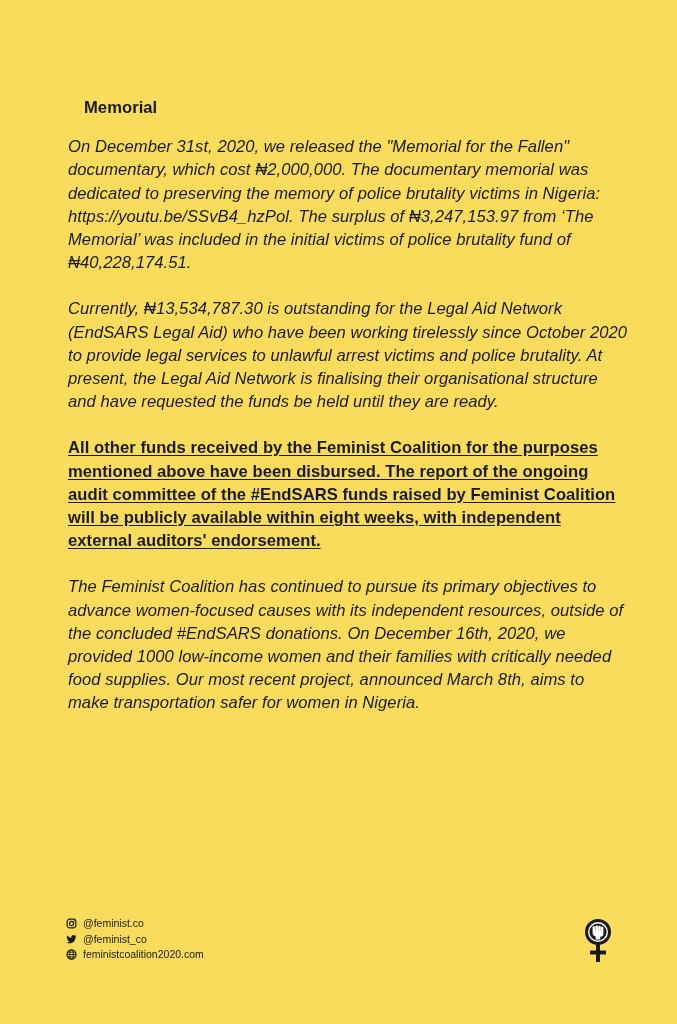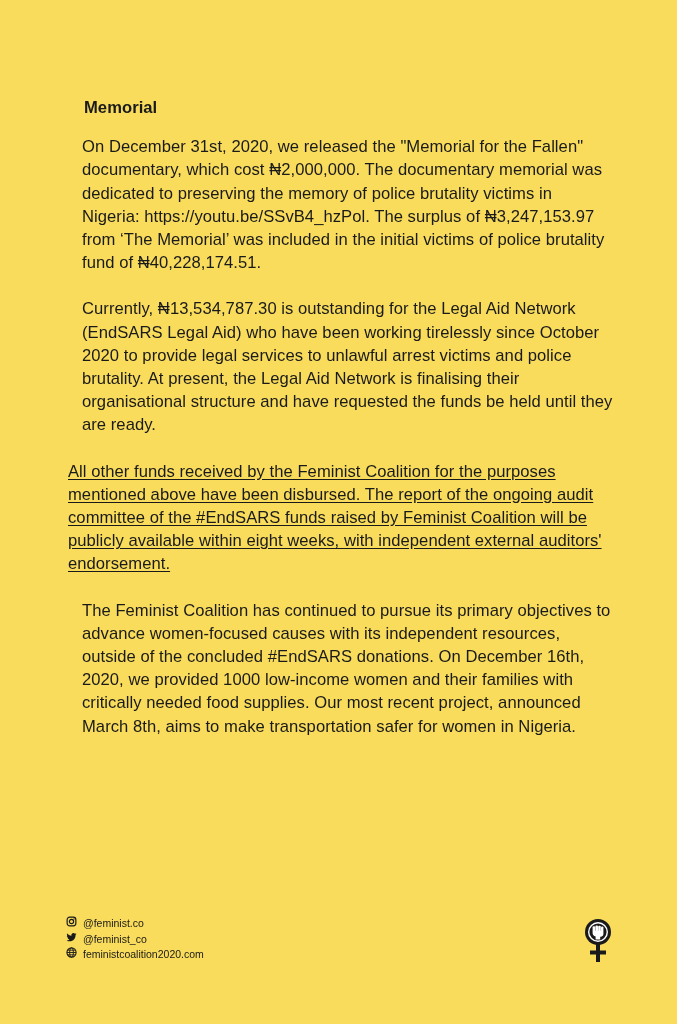--- a/index.html
+++ b/index.html
@@ -25,38 +25,40 @@
       letter-spacing: 0.05px;
     }
     .section {
       margin: 0 0 23px 0;
     }
     .heading {
       font-weight: bold;
       margin: 16px;
     }
     .para {
-      margin: 14px;
+      margin: 0;
+      font-style: italic;
     }
     .notice {
-      font-weight: normal;
+      font-weight: bold;
       text-decoration: underline;
       text-underline-offset: 2px;
       margin: 0 0 23px 0;
     }
     .footer {
       position: absolute;
       left: 66px;
       top: 916px;
       font-size: 10.5px;
       line-height: 15.5px;
       color: #1a1a1a;
     }
     .footer-row {
       display: flex;
+      align-items: center;
       height: 15.5px;
     }
     .footer-row svg {
       width: 11px;
       height: 11px;
       margin-right: 6px;
       flex: 0 0 auto;
     }
     .logo {
       position: absolute;

